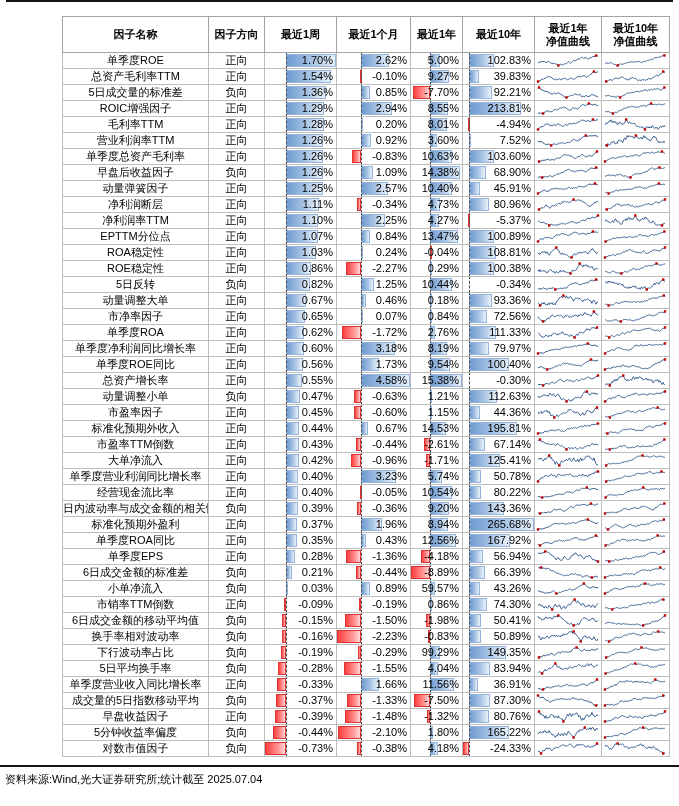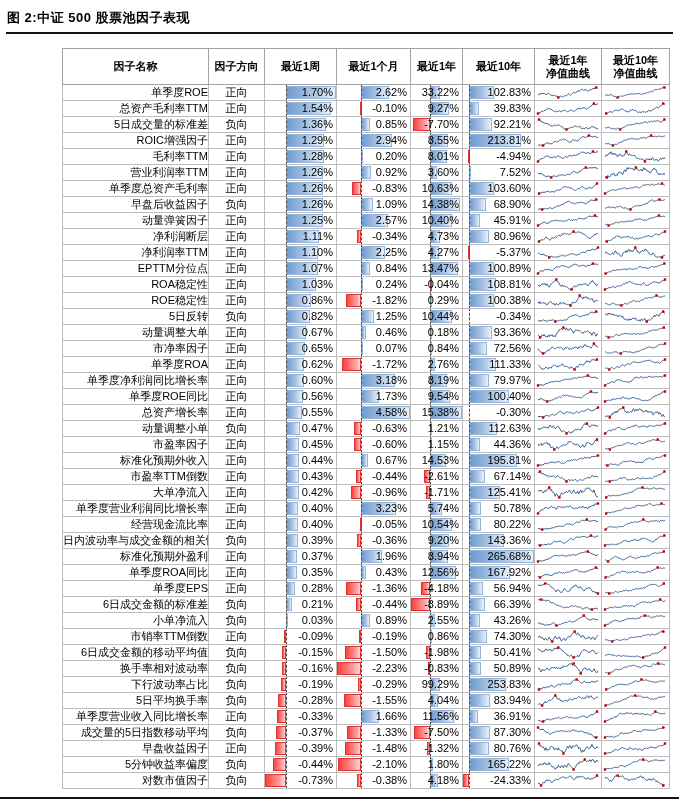--- a/index.html
+++ b/index.html
@@ -3,38 +3,37 @@
 <meta charset="utf-8">
 <style>
   html,body{margin:0;padding:0;background:#ffffff;}
   body{width:679px;height:806px;overflow:hidden;font-family:"Liberation Sans","DejaVu Sans",sans-serif;color:#000;}
   .title{font-size:13px;font-weight:bold;padding:9px 8px 5px 7px;letter-spacing:.5px;}
   .hrule{height:0;border-top:2px solid #141414;margin:0 6px;}
   .tablewrap{margin:14px 0 0 62px;}
   table{border-collapse:collapse;table-layout:fixed;width:607px;font-size:11px;border:1.5px solid #808080;}
   th{font-weight:bold;text-align:center;vertical-align:middle;border:1px solid #a3a3a3;height:33px;white-space:pre-line;line-height:13px;padding:1px 0;background:#fff;}
   td{border:1px solid #bdbdbd;height:15px;padding:0;vertical-align:middle;}
-  td.name{text-align:right;overflow:hidden;white-space:nowrap;}
+  td.name{text-align:center;overflow:hidden;white-space:nowrap;}
   td.dir{text-align:center;}
   .cw{position:relative;height:15px;line-height:15px;overflow:hidden;}
   .bar{position:absolute;top:1px;bottom:1px;z-index:1;box-sizing:border-box;}
   .bar.pos{background:linear-gradient(90deg,#6f9bd1 0%,#a9c4e4 55%,#eaf2fa 100%);border:1px solid #94b4dc;}
   .bar.neg{background:linear-gradient(90deg,#ff4040 0%,#ff9d9d 70%,#ffd9d9 100%);border:1px solid #dd3434;}
   .ax{position:absolute;top:-1px;bottom:-1px;width:0;border-left:1px dashed #4d4d4d;z-index:2;}
   .v{position:relative;z-index:3;display:block;text-align:right;padding-right:3px;}
   td.sp{text-align:center;background:#fff;}
   td.sp svg{display:block;margin:0 auto;}
   .footer{font-size:11px;padding:5px 0 0 5px;}
   .frule{height:0;border-top:2px solid #141414;margin:8px 0 0 0;}
 </style>
 </head>
 <body>
 
 <div class="page">
-  <div class="title">图 2:中证 500 股票池因子表现</div>
   <div class="hrule"></div>
 
   <div class="tablewrap">
     <table>
       <colgroup>
         <col style="width:146px">
           <col style="width:56px">
           <col style="width:72px">
           <col style="width:74px">
         <col style="width:52px">
@@ -71,21 +70,21 @@
               <div class="cw">
                 <div class="bar pos" style="left:32.75%;width:38.47%"></div>
                 <div class="ax" style="left:32.75%"></div>
                 <span class="v">2.62%</span>
               </div>
             </td>
             <td class="num">
               <div class="cw">
                 <div class="bar pos" style="left:36.63%;width:20.60%"></div>
                 <div class="ax" style="left:36.63%"></div>
-                <span class="v">33.22%</span>
+                <span class="v">5.00%</span>
               </div>
             </td>
             <td class="num">
               <div class="cw">
                 <div class="bar pos" style="left:8.39%;width:35.46%"></div>
                 <div class="ax" style="left:8.39%"></div>
                 <span class="v">102.83%</span>
               </div>
             </td>
             <td class="sp">
@@ -662,21 +661,21 @@
               <div class="cw">
                 <div class="bar pos" style="left:30.04%;width:35.39%"></div>
                 <div class="ax" style="left:30.04%"></div>
                 <span class="v">0.86%</span>
               </div>
             </td>
             <td class="num">
               <div class="cw">
                 <div class="bar neg" style="left:12.92%;width:19.82%"></div>
                 <div class="ax" style="left:32.75%"></div>
-                <span class="v">-1.82%</span>
+                <span class="v">-2.27%</span>
               </div>
             </td>
             <td class="num">
               <div class="cw">
                 <div class="bar pos" style="left:36.63%;width:1.19%"></div>
                 <div class="ax" style="left:36.63%"></div>
                 <span class="v">0.29%</span>
               </div>
             </td>
             <td class="num">
@@ -1587,21 +1586,21 @@
               <div class="cw">
                 <div class="bar pos" style="left:32.75%;width:13.07%"></div>
                 <div class="ax" style="left:32.75%"></div>
                 <span class="v">0.89%</span>
               </div>
             </td>
             <td class="num">
               <div class="cw">
                 <div class="bar pos" style="left:36.63%;width:10.51%"></div>
                 <div class="ax" style="left:36.63%"></div>
-                <span class="v">2.55%</span>
+                <span class="v">59.57%</span>
               </div>
             </td>
             <td class="num">
               <div class="cw">
                 <div class="bar pos" style="left:8.39%;width:14.92%"></div>
                 <div class="ax" style="left:8.39%"></div>
                 <span class="v">43.26%</span>
               </div>
             </td>
             <td class="sp">
@@ -1778,21 +1777,21 @@
               <div class="cw">
                 <div class="bar pos" style="left:36.63%;width:21.10%"></div>
                 <div class="ax" style="left:36.63%"></div>
                 <span class="v">99.29%</span>
               </div>
             </td>
             <td class="num">
               <div class="cw">
                 <div class="bar pos" style="left:8.39%;width:51.50%"></div>
                 <div class="ax" style="left:8.39%"></div>
-                <span class="v">253.83%</span>
+                <span class="v">149.35%</span>
               </div>
             </td>
             <td class="sp">
               <svg width="65" height="13" viewBox="0 0 65 13">
                 <polyline points="2.0,10.5 3.0,11.5 4.0,10.4 5.1,11.1 6.1,10.7 7.1,9.3 8.1,9.4 9.1,10.1 10.1,9.0 11.2,8.6 12.2,8.9 13.2,9.3 14.2,8.2 15.2,6.9 16.2,7.9 17.3,8.3 18.3,9.3 19.3,8.6 20.3,7.7 21.3,7.1 22.3,6.4 23.4,6.4 24.4,7.4 25.4,5.9 26.4,5.7 27.4,5.6 28.4,6.4 29.5,5.5 30.5,6.1 31.5,6.0 32.5,6.3 33.5,5.2 34.5,6.3 35.6,4.7 36.6,3.1 37.6,2.2 38.6,2.4 39.6,1.8 40.6,1.5 41.7,1.9 42.7,2.5 43.7,3.6 44.7,4.7 45.7,5.1 46.7,4.8 47.8,3.5 48.8,3.3 49.8,4.2 50.8,4.8 51.8,4.6 52.8,4.1 53.9,4.8 54.9,4.4 55.9,3.1 56.9,3.7 57.9,3.9 58.9,4.1 60.0,3.9 61.0,2.6 62.0,3.2" fill="none" stroke="#376092" stroke-width="1"></polyline>
                 <rect x="39.4" y="0.3" width="2.4" height="2.4" fill="#c00000"></rect>
                 <rect x="1.8" y="10.3" width="2.4" height="2.4" fill="#c00000"></rect>
               </svg>
             </td>
             <td class="sp">

